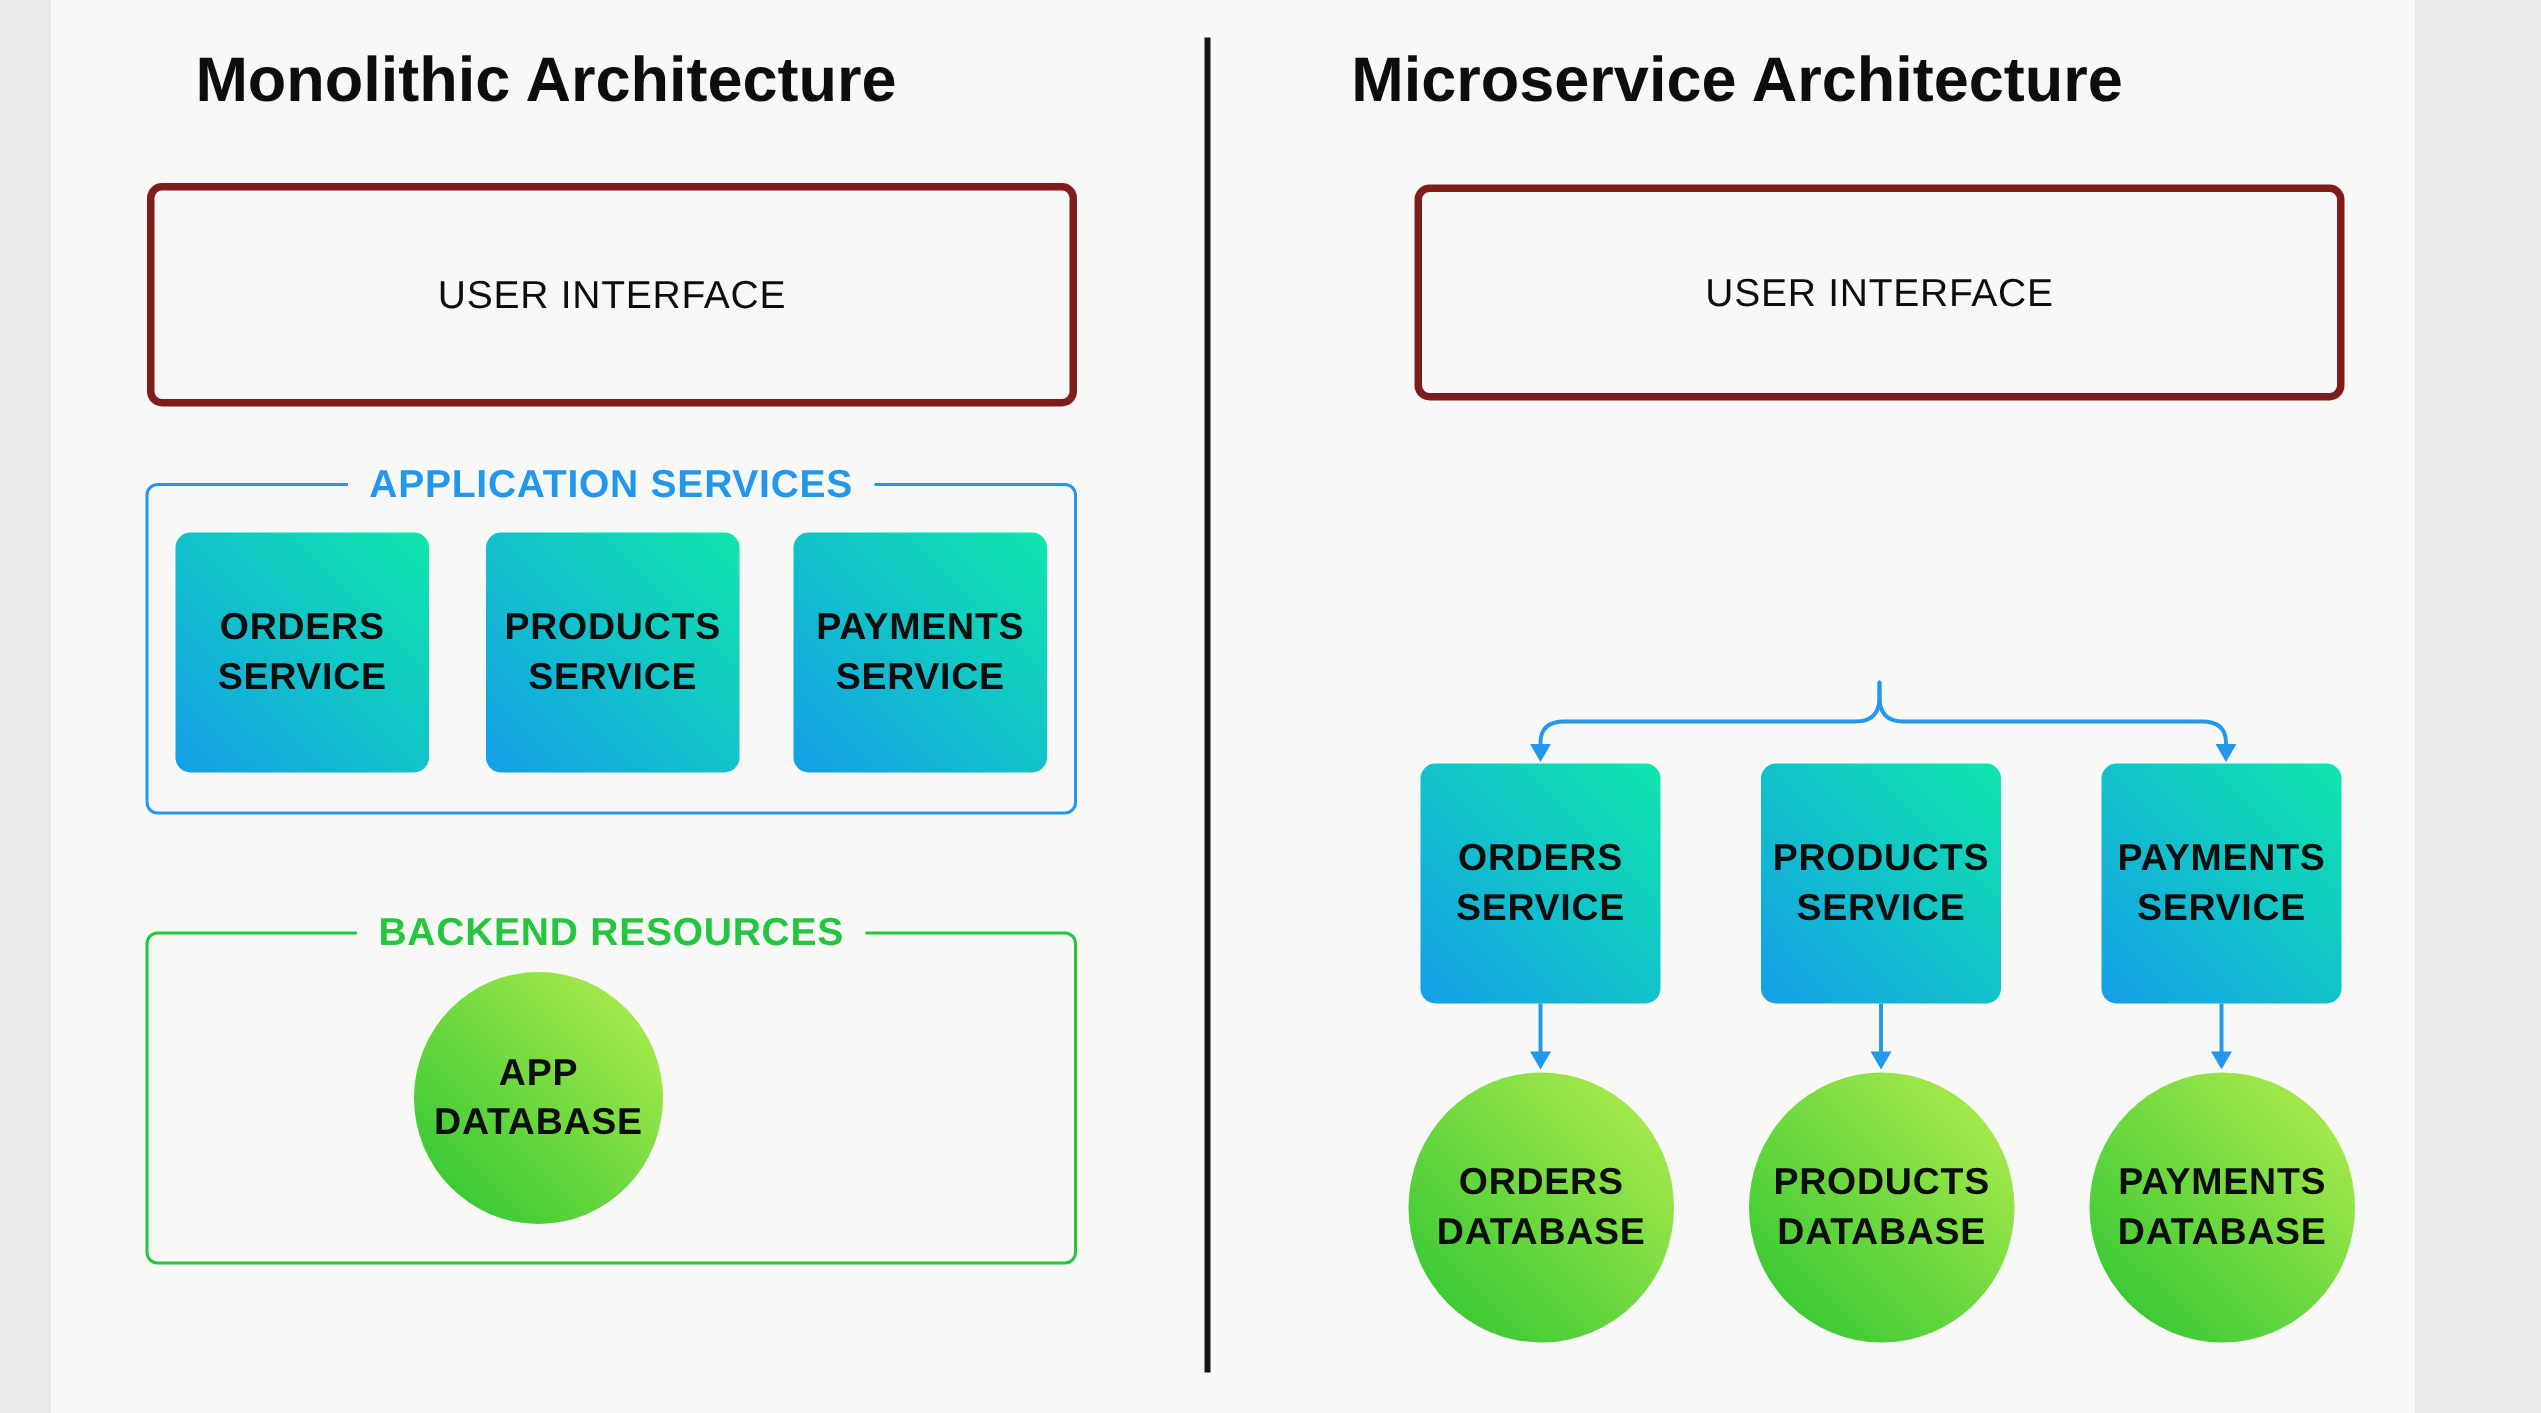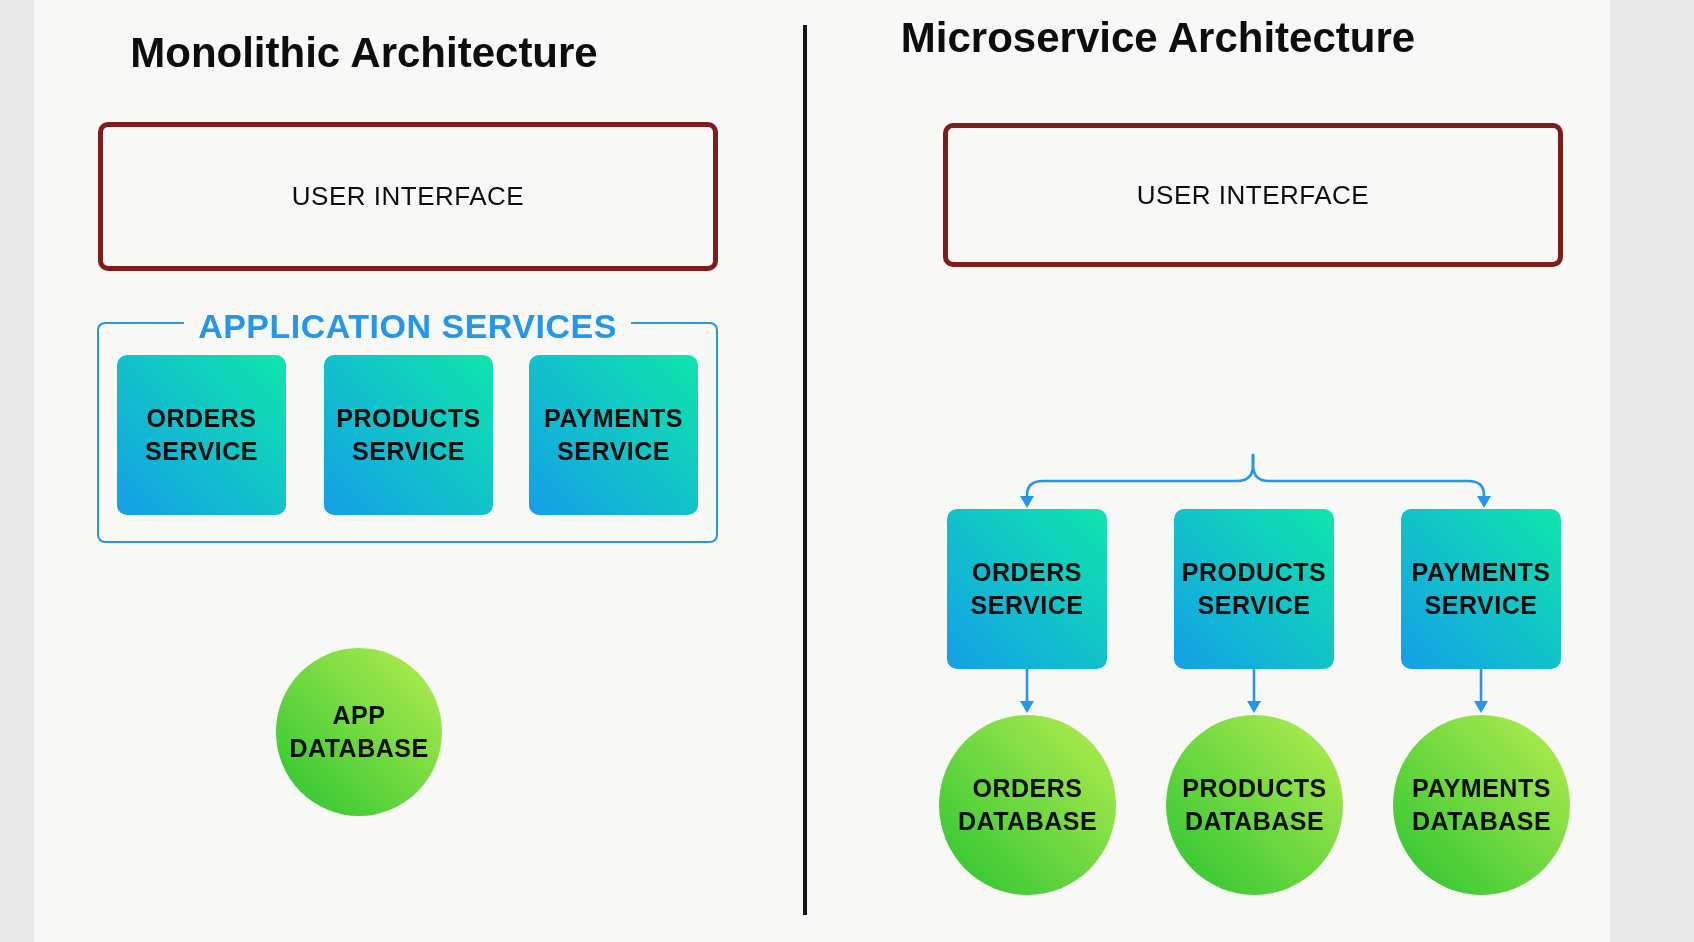--- a/index.html
+++ b/index.html
@@ -22,21 +22,21 @@
     box-sizing:border-box;background:transparent;
   }
   .group{
     border:2px solid;border-radius:8px;box-sizing:border-box;background:transparent;
   }
   .group-label{
     position:absolute;top:-17px;left:0;right:0;text-align:center;pointer-events:none;
   }
   .group-label span{
     display:inline-block;background:#f8f8f7;padding:0 14px;
-    font-size:34px;font-weight:bold;letter-spacing:0.5px;white-space:nowrap;
+    font-size:26px;font-weight:bold;letter-spacing:0.5px;white-space:nowrap;
   }
   .svc-box{
     border-radius:10px;
     display:flex;flex-direction:column;align-items:center;justify-content:center;
     font-size:25px;font-weight:bold;line-height:33px;letter-spacing:0.5px;
     text-align:center;color:#0d0d0d;
   }
   .db-circle{
     border-radius:50%;
     display:flex;flex-direction:column;align-items:center;justify-content:center;
@@ -76,27 +76,32 @@
   </div>
   <div class="abs svc-box" style="left:290px;top:355px;width:169px;height:160px;background:linear-gradient(45deg,#149fe8,#0fe6ab);">
     <span>PRODUCTS</span>
     <span>SERVICE</span>
   </div>
   <div class="abs svc-box" style="left:495px;top:355px;width:169px;height:160px;background:linear-gradient(45deg,#149fe8,#0fe6ab);">
     <span>PAYMENTS</span>
     <span>SERVICE</span>
   </div>
 
+  <div class="abs group" style="left:63px;top:621px;width:621px;height:222px;border-color:#25c53f;">
+    <div class="group-label">
+      <span style="color:#25c53f;">BACKEND RESOURCES</span>
+    </div>
+  </div>
 
   <div class="abs db-circle" style="left:242px;top:648px;width:166px;height:168px;background:linear-gradient(45deg,#29c431,#b7ee4f);">
     <span>APP</span>
     <span>DATABASE</span>
   </div>
 
-  <div class="abs title" style="left:824px;top:15px;width:600px;">Microservice Architecture</div>
+  <div class="abs title" style="left:824px;top:30px;width:600px;">Microservice Architecture</div>
 
   <div class="abs ui-box" style="left:909px;top:123px;width:620px;height:144px;">
     <span>USER INTERFACE</span>
   </div>
 
 
   <svg class="abs" style="left:900px;top:455px;" width="640" height="60" viewBox="0 0 640 60">
     <g stroke="#2297ec" stroke-width="2.6" fill="none" stroke-linecap="round">
       <path d="M319,0 L319,10 Q319,26 303,26 L109,26 Q93,26 93,40 L93,42"></path>
       <path d="M319,0 L319,10 Q319,26 335,26 L534,26 Q550,26 550,40 L550,42"></path>

